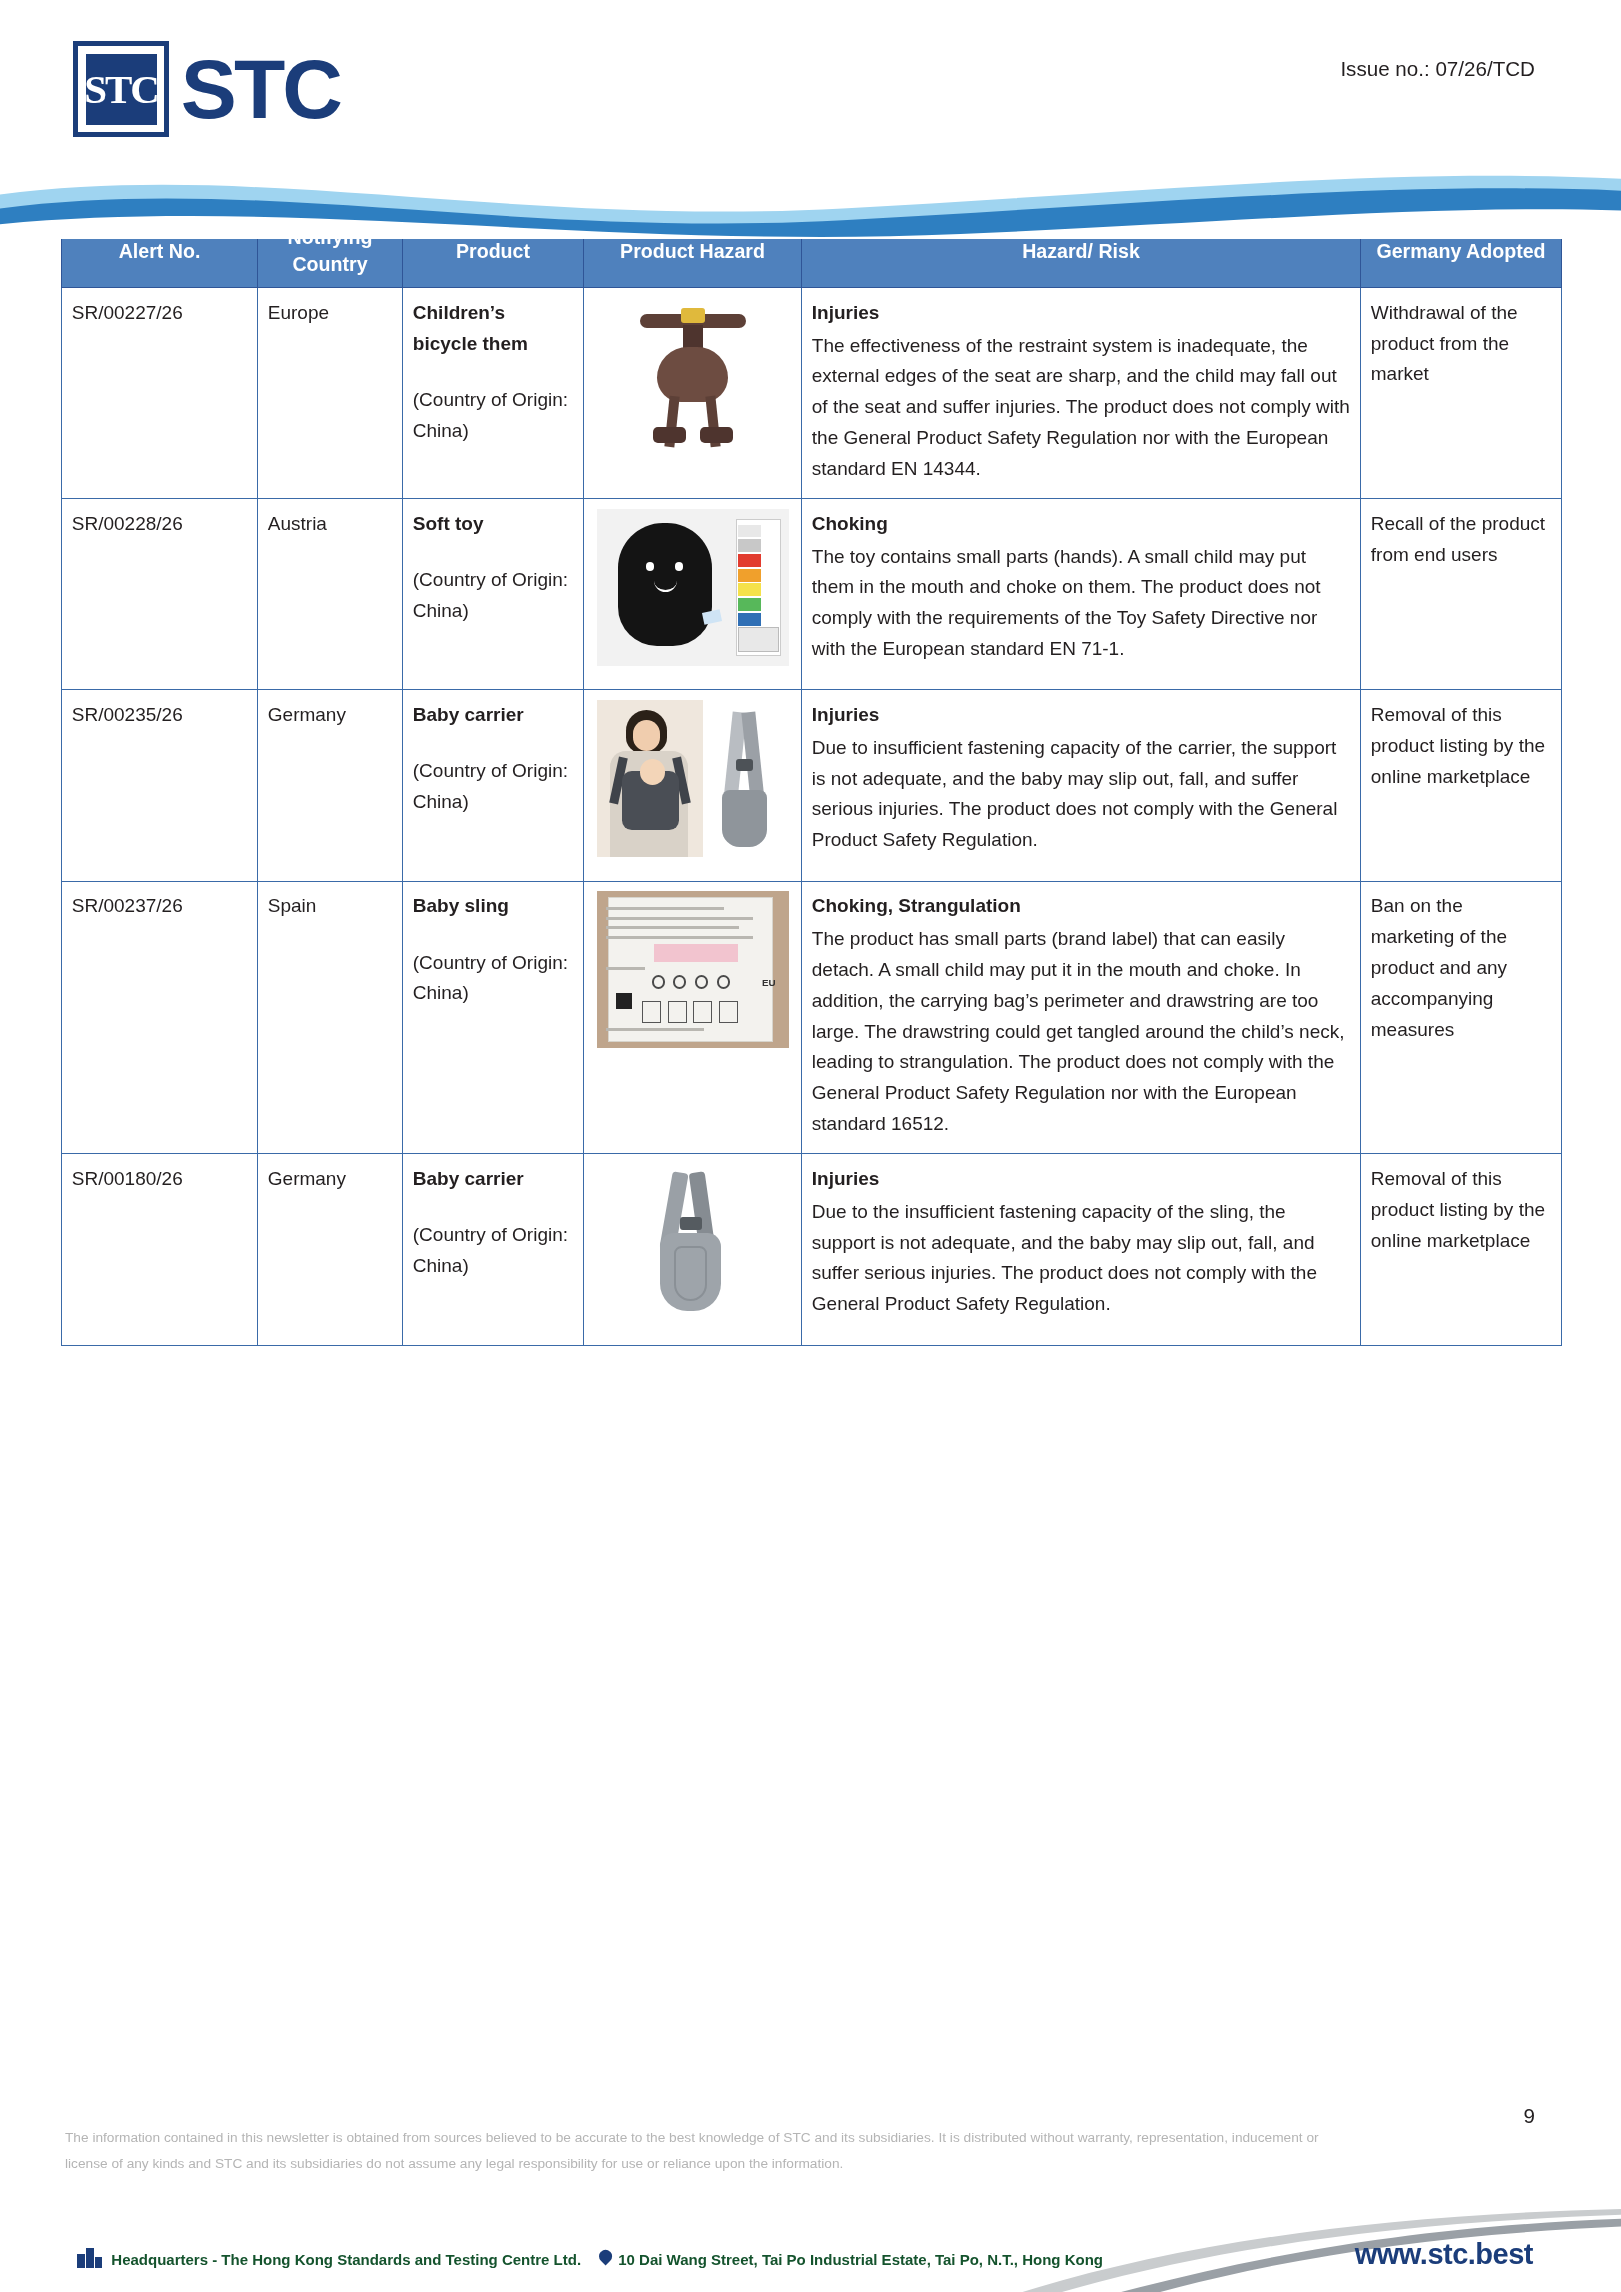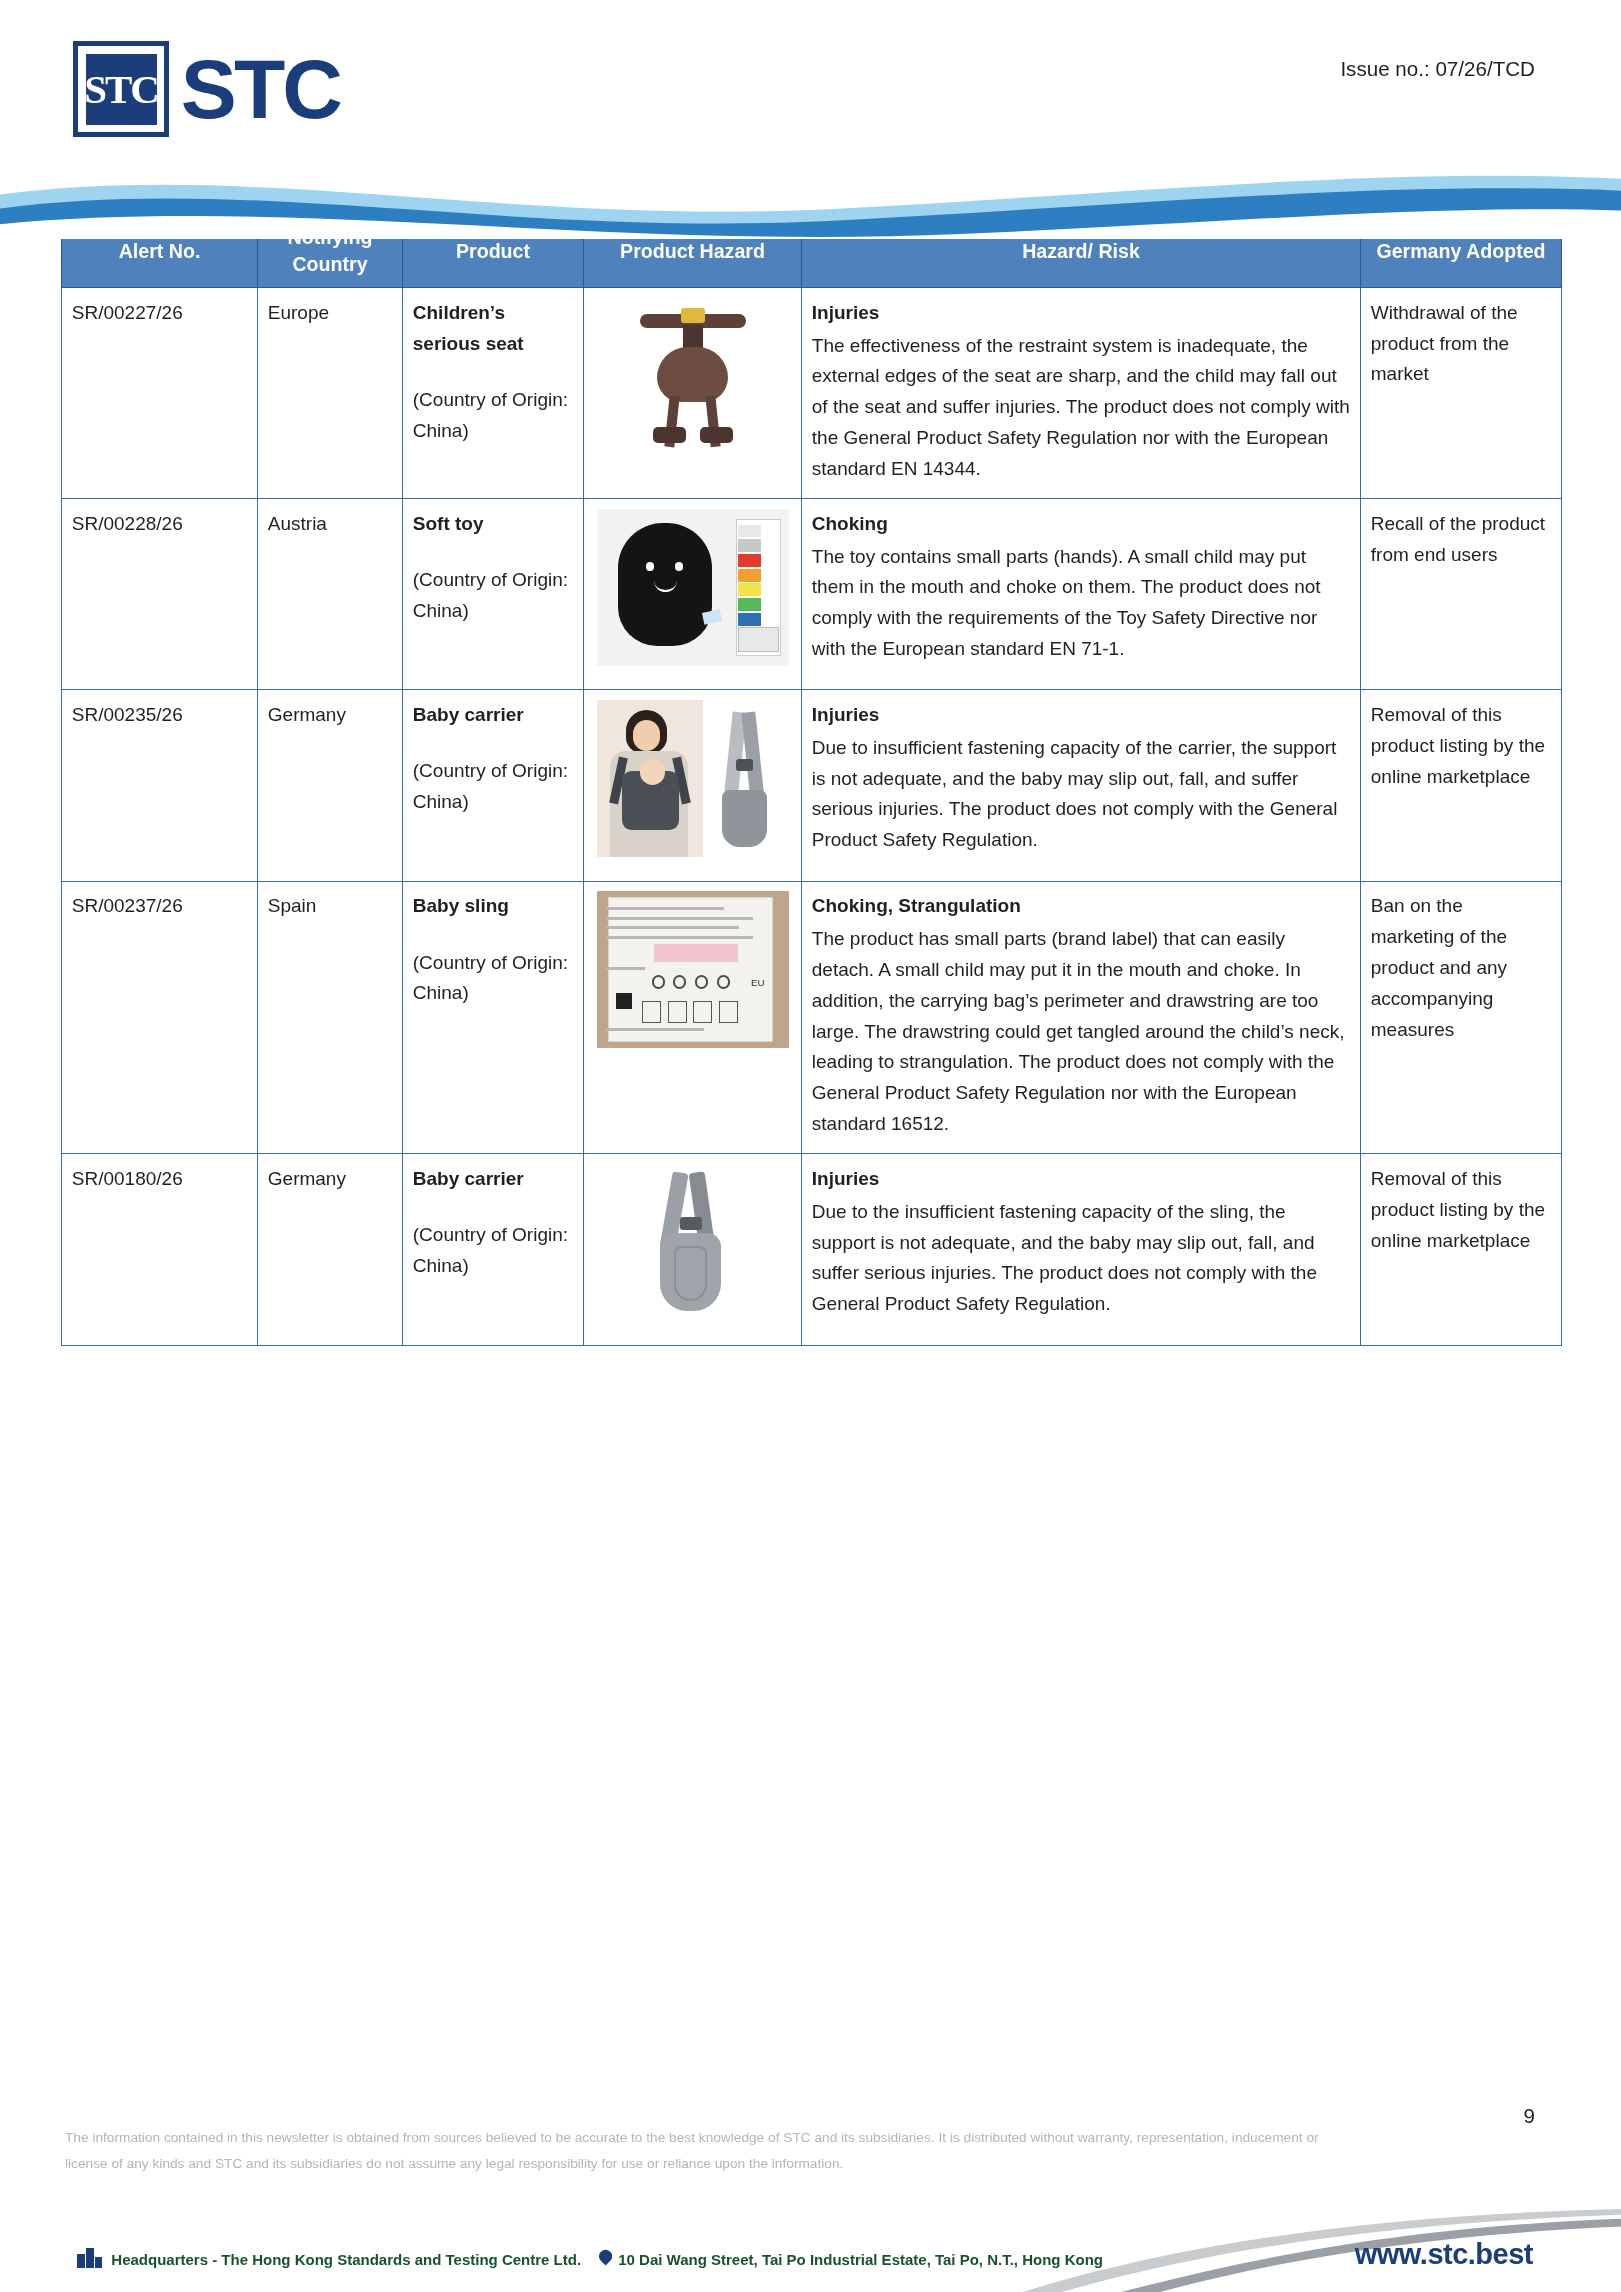--- a/index.html
+++ b/index.html
@@ -213,21 +213,21 @@
   .img-carrier .p-strapB { position: absolute; left: 149px; top: 11.8px; width: 13.7px; height: 90px; background: #9ba0a6; transform: rotate(-6deg); }
   .img-carrier .p-body { position: absolute; left: 125px; top: 90px; width: 45px; height: 57px; background: #8f959b; border-radius: 7.8px 7.8px 17.6px 17.6px; }
   .img-carrier .p-buckle { position: absolute; left: 139px; top: 59px; width: 17.6px; height: 11.8px; background: #4d5257; border-radius: 2.9px; }
 
   
   .img-sheet { width: 192px; height: 157px; background: #bfa58c; position: relative; }
   .img-sheet .paper { position: absolute; left: 11.8px; top: 5.9px; width: 165px; height: 145px; background: #f3f2ee; border: 1px solid #d7d4cc; }
   .img-sheet .ln { position: absolute; left: 9.8px; height: 2.9px; background: #b9b7b1; }
   .img-sheet .pinkbox { position: absolute; left: 57px; top: 53px; width: 84px; height: 17.6px; background: #f2c4cf; }
   .img-sheet .circ { position: absolute; width: 13.7px; height: 13.7px; border: 2px solid #4a4a4a; border-radius: 50%; }
-  .img-sheet .eu { position: absolute; right: 24px; top: 84px; font-size: 9.8px; font-weight: normal; color: #333; }
+  .img-sheet .eu { position: absolute; right: 13px; top: 84px; font-size: 9.8px; font-weight: bold; color: #333; }
   .img-sheet .bx { position: absolute; width: 19.6px; height: 21.6px; border: 1px solid #555; }
   .img-sheet .blkbox { position: absolute; left: 19.6px; top: 102px; width: 15.7px; height: 15.7px; background: #222222; }
 
   
   .img-sling { width: 139px; height: 157px; background: #ffffff; position: relative; }
   .img-sling .sA { position: absolute; left: 43px; top: 7.8px; width: 15.7px; height: 78px; background: #9aa0a6; transform: rotate(10deg); border-radius: 3.9px; }
   .img-sling .sB { position: absolute; left: 71px; top: 7.8px; width: 15.7px; height: 78px; background: #868c92; transform: rotate(-8deg); border-radius: 3.9px; }
   .img-sling .pouch { position: absolute; left: 37px; top: 69px; width: 61px; height: 78px; background: #9ea4aa; border-radius: 13.7px 13.7px 27.4px 27.4px; }
   .img-sling .seam { position: absolute; left: 51px; top: 82px; width: 33px; height: 55px; border: 2px solid #8a9096; border-radius: 9.8px 9.8px 21.6px 21.6px; }
   .img-sling .bk { position: absolute; left: 57px; top: 53px; width: 21.6px; height: 12.7px; background: #555b60; border-radius: 2.9px; }
@@ -333,21 +333,21 @@
         <th>Hazard/ Risk</th>
         <th>Germany Adopted</th>
       </tr>
     </thead>
     <tbody>
 
       <tr>
         <td>SR/00227/26</td>
         <td>Europe</td>
         <td>
-          <div class="prod-name">Children’s serious seat</div>
+          <div class="prod-name">Children’s bicycle them</div>
           <div class="origin-line">
             <span>(Country of Origin: </span><span class="origin-country">China</span><span>)</span>
           </div>
         </td>
         <td class="photo-cell">
           <div class="photo-box">
             <div class="img-bikeseat">
               <div class="bar"></div>
                 <div class="knob"></div>
                 <div class="post"></div>

